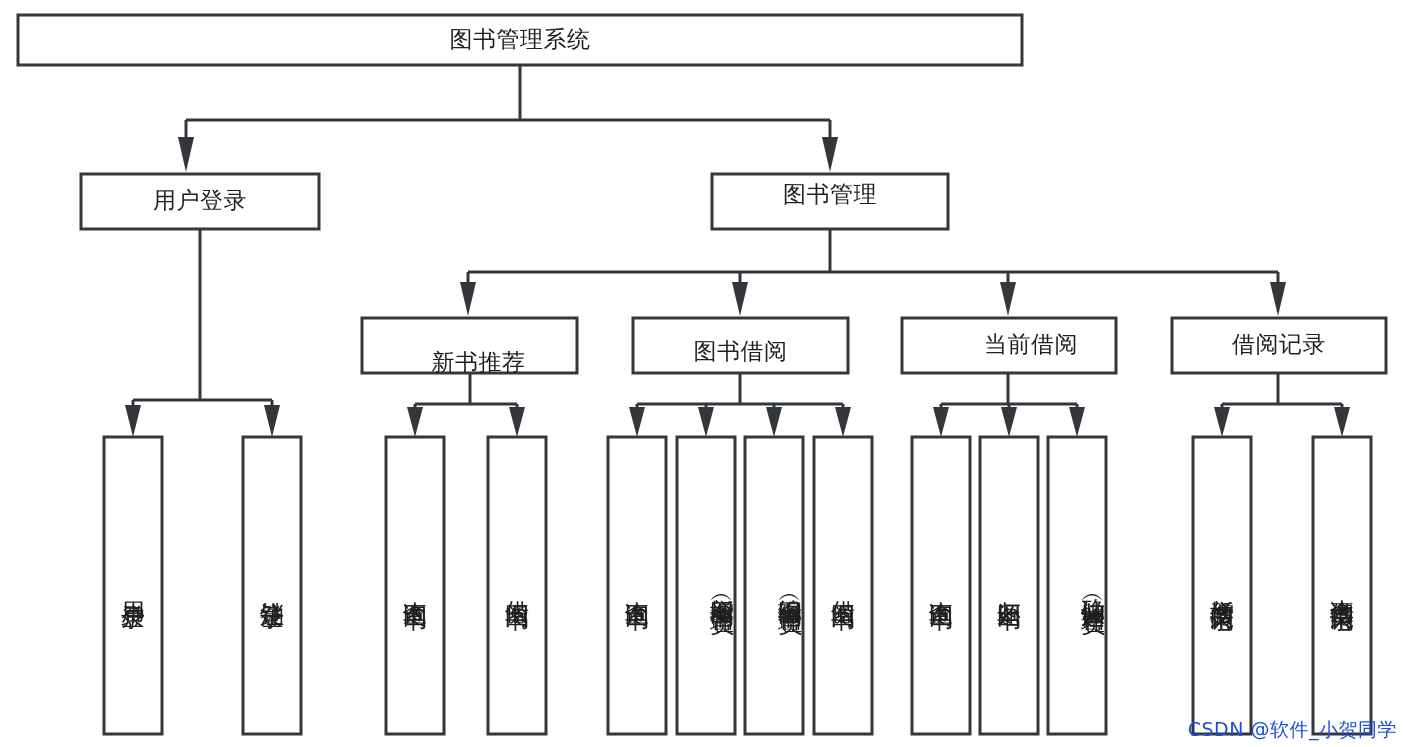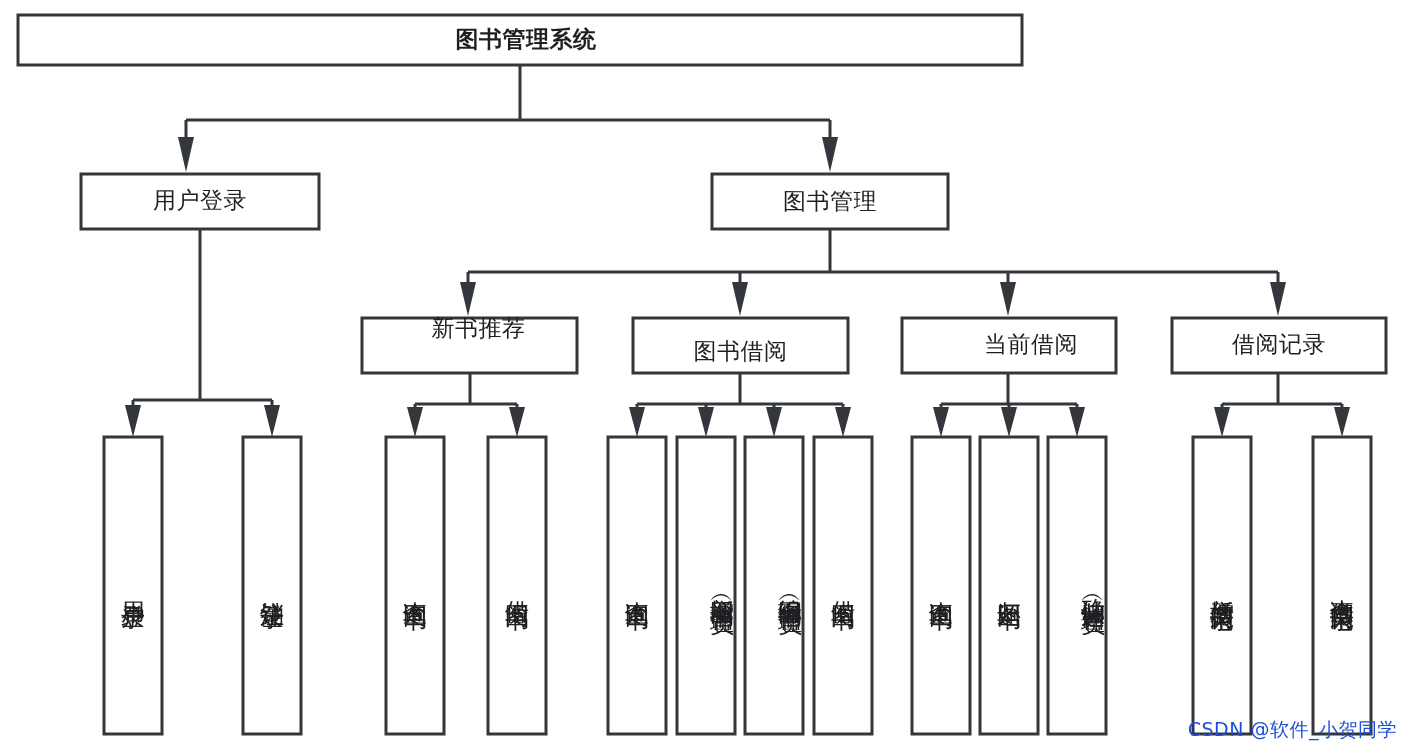--- a/index.html
+++ b/index.html
@@ -174,26 +174,26 @@
 
     <rect class="node-box" x="912" y="437" width="58" height="297"></rect>
     <rect class="node-box" x="980" y="437" width="58" height="297"></rect>
     <rect class="node-box" x="1048" y="437" width="58" height="297"></rect>
 
     <rect class="node-box" x="1193" y="437" width="58" height="297"></rect>
     <rect class="node-box" x="1313" y="437" width="58" height="297"></rect>
 
   </svg>
 
-  <div class="node-label" style="left:24px; top:15px; width:1004px; height:50px;font-weight:bold;">图书管理系统</div>
+  <div class="node-label" style="left:18px; top:15px; width:1004px; height:50px;">图书管理系统</div>
 
   <div class="node-label" style="left:81px; top:174px; width:238px; height:55px;">用户登录</div>
-  <div class="node-label" style="left:712px; top:174px; width:236px; height:56px;">图书管理</div>
-
-  <div class="node-label" style="left:362px; top:302px; width:233px; height:55px;">新书推荐</div>
+  <div class="node-label" style="left:712px; top:167px; width:236px; height:56px;">图书管理</div>
+
+  <div class="node-label" style="left:362px; top:336px; width:233px; height:55px;">新书推荐</div>
   <div class="node-label" style="left:633px; top:318px; width:215px; height:68px;">图书借阅</div>
   <div class="node-label" style="left:902px; top:318px; width:258px; height:55px;">当前借阅</div>
   <div class="node-label" style="left:1172px; top:318px; width:214px; height:55px;">借阅记录</div>
 
   <div class="node-label vertical v-center" style="left:104px; top:437px; width:58px; height:297px;">用户登录</div>
   <div class="node-label vertical v-center" style="left:243px; top:437px; width:58px; height:297px;">注销登录</div>
 
   <div class="node-label vertical v-center" style="left:386px; top:437px; width:58px; height:297px;">查询图书</div>
   <div class="node-label vertical v-center" style="left:488px; top:437px; width:58px; height:297px;">借阅图书</div>
 

